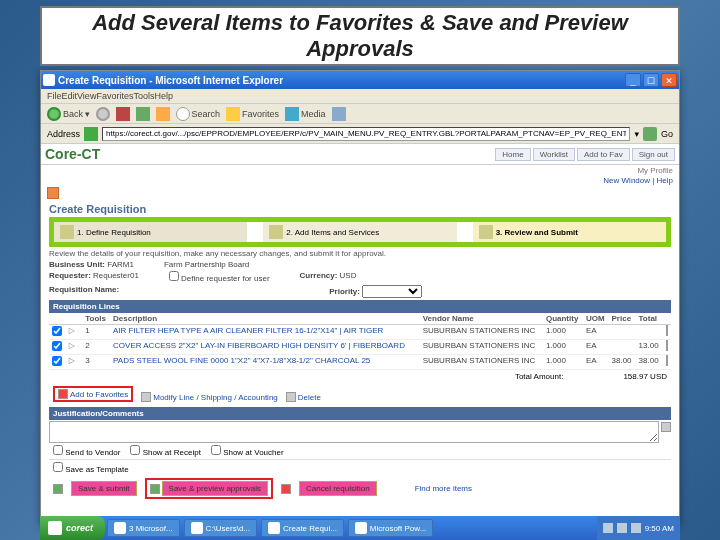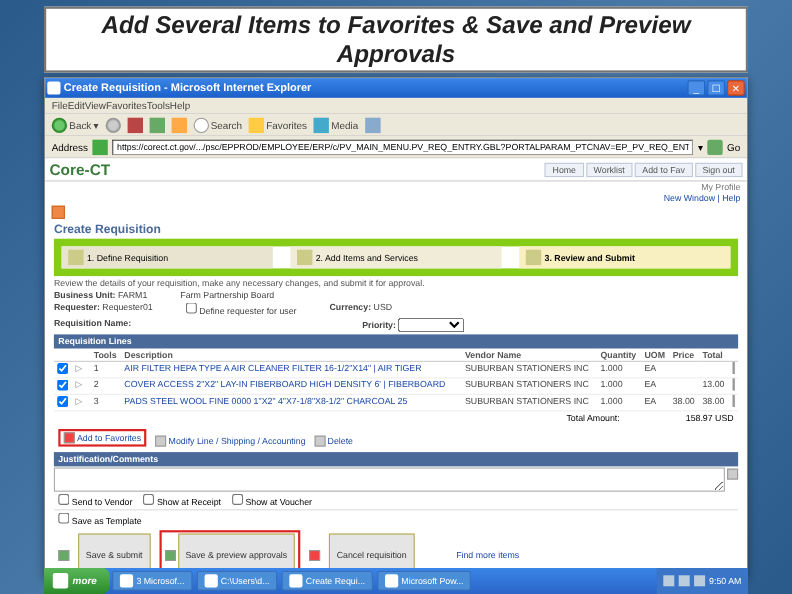--- a/index.html
+++ b/index.html
@@ -33,21 +33,21 @@
 .content{background:#fff;height:380px;overflow:hidden;position:relative}
 .core-header{display:flex;align-items:center;border-bottom:1px solid #ccc;padding:2px 4px}
 .core-logo{font-weight:bold;font-size:14px;color:#3a7a3a;}
 .core-nav{margin-left:auto;display:flex;gap:2px;font-size:8px}
 .core-nav span{background:#eef2f8;border:1px solid #c0c8d8;padding:1px 6px;color:#555}
 .userline{text-align:right;font-size:8px;color:#777;padding:1px 6px}
 .links{text-align:right;font-size:8px;color:#1a4aa8;padding:0 6px 2px 6px}
 .newwin{width:12px;height:12px;display:inline-block;background:#e84;border:1px solid #c62;vertical-align:middle}
 .page-body{padding:2px 8px}
 .pg-title{color:#4a6a9a;font-weight:bold;font-size:11px;margin:2px 0}
-.wizard{display:flex;gap:16px;margin:2px 0;border:7px solid #84cc16}
+.wizard{display:flex;gap:16px;margin:2px 0;border:5px solid #84cc16}
 .wz{flex:1;display:flex;align-items:center;gap:3px;padding:3px 6px;font-size:8px}
 .wz1{background:#e8e4d0}
 .wz2{background:#f0ecd8}
 .wz3{background:#f8f0c0;font-weight:bold}
 .wz-ico{width:14px;height:14px;background:#cc8}
 .instr{font-size:8px;color:#555;margin:2px 0}
 .biz{display:flex;gap:30px;font-size:8px;color:#444;margin:2px 0}
 .biz .lbl{font-weight:bold}
 .req-lines-hdr{background:#4a6a9a;color:#fff;font-size:8px;padding:2px 4px;font-weight:bold}
 table{width:100%;border-collapse:collapse;font-size:8px}
@@ -59,21 +59,21 @@
 .actions-row{display:flex;gap:8px;padding:3px 4px;align-items:flex-end;font-size:8px}
 .link-btn{display:inline-flex;align-items:center;gap:2px;color:#1a4aa8;cursor:pointer}
 .sq-ico{width:10px;height:10px;background:#ccc;border:1px solid #999}
 .red-box{border:2px solid #d22;padding:1px 3px;display:inline-flex;align-items:center;gap:2px}
 .total-row{display:flex;font-size:8px;padding:2px 4px}
 .total-row .lbl{margin-left:auto;font-weight:normal;margin-right:60px}
 .just-hdr{background:#4a6a9a;color:#fff;font-size:8px;padding:2px 4px;font-weight:bold;margin-top:2px}
 .txt-area{width:100%;height:22px;border:1px solid #aaa;background:#fff;margin-top:1px}
 .chk-row{display:flex;gap:10px;font-size:8px;align-items:center;padding:2px 4px}
 .save-row{display:flex;gap:8px;align-items:center;padding:2px 4px;font-size:8px}
-.yel-btn{background:#e5e5e5;border:1px solid #b8a848;padding:14px 6px;color:#333;font-size:8px;cursor:pointer}
+.yel-btn{background:#ec4899;border:1px solid #b8a848;padding:2px 6px;color:#333;font-size:8px;cursor:pointer}
 .taskbar{position:fixed;bottom:0;left:40px;right:40px;height:24px;background:linear-gradient(to bottom,#3a85e8 0%,#2a65c8 100%);display:flex;align-items:center;font-size:9px;color:#fff}
 .start{background:linear-gradient(to bottom,#5ab85a 0%,#2a8a2a 100%);height:100%;padding:0 12px 0 8px;display:flex;align-items:center;font-weight:bold;font-style:italic;border-radius:0 8px 8px 0}
 .start-ico{width:14px;height:14px;background:#fff;border-radius:2px;margin-right:4px}
 .task-item{background:#4a8ed8;border:1px solid #3a6eb8;margin:2px;padding:2px 6px;display:flex;align-items:center;gap:3px;height:18px;font-size:8px;border-radius:2px}
 .task-ico{width:12px;height:12px;background:#fff;border-radius:2px}
 .tray{margin-left:auto;background:#3a75c8;height:100%;padding:0 6px;display:flex;align-items:center;gap:4px;font-size:8px}
 .tray-ico{width:10px;height:10px;background:#bcd}
 </style>
 </head>
 <body>
@@ -286,21 +286,21 @@
         <button class="yel-btn">Cancel requisition</button>
         <span style="margin-left:30px" class="link-btn">Find more items</span>
       </div>
     </div>
   </div>
 </div>
 
 <div class="taskbar">
   <div class="start">
       <span class="start-ico"></span>
-      <span>more</span>
+      <span>corect</span>
     </div>
   <div class="task-item">
       <span class="task-ico"></span>
       <span>3 Microsof...</span>
     </div>
   <div class="task-item">
       <span class="task-ico"></span>
       <span>C:\Users\d...</span>
     </div>
   <div class="task-item">

